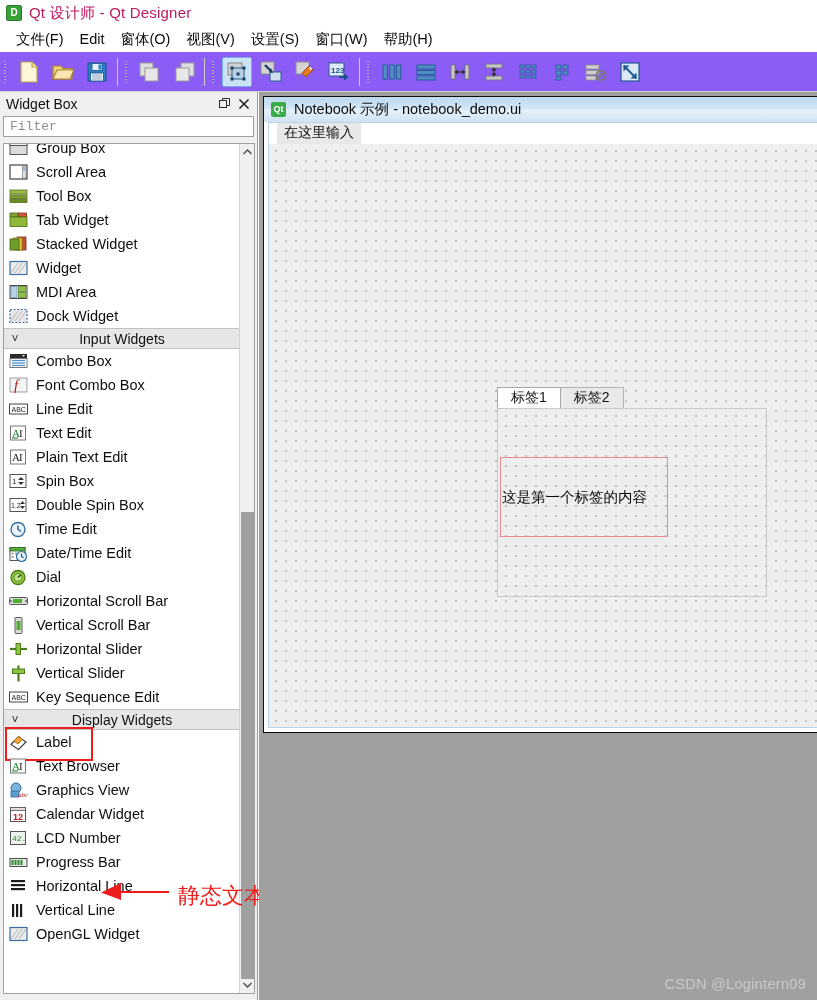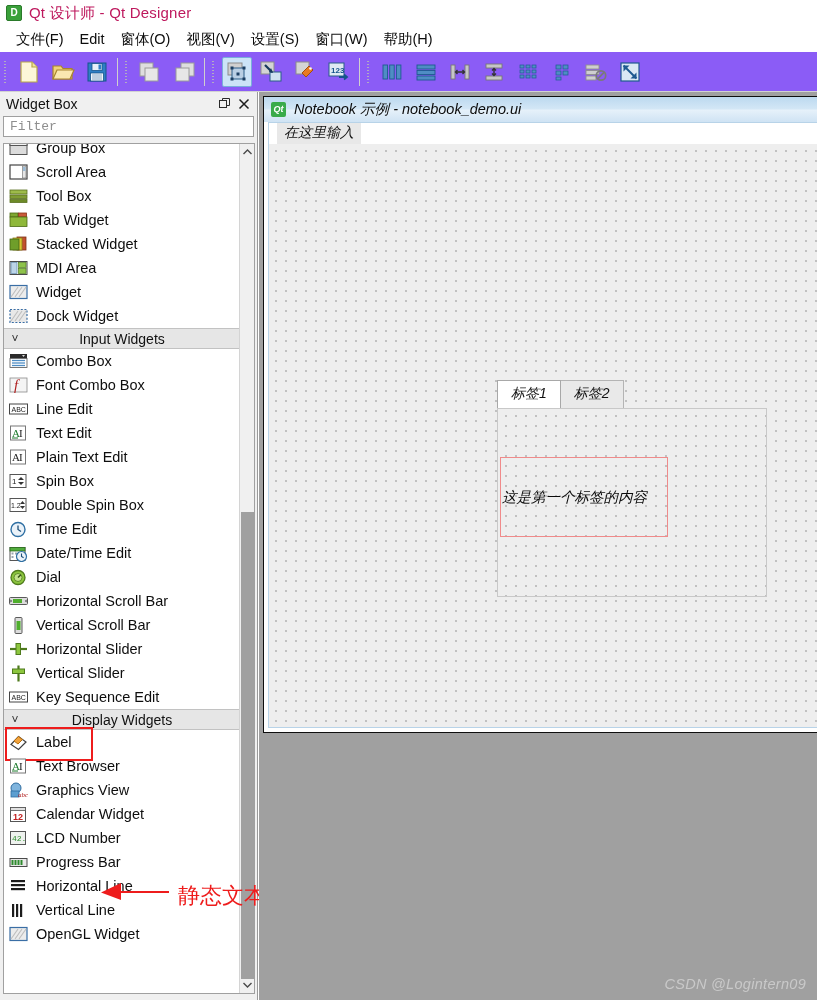--- a/index.html
+++ b/index.html
@@ -128,21 +128,20 @@
   .wb-sb-arrow.down { position: absolute; bottom: 0; left: 0; }
   .wb-sb-thumb {
     position: absolute; left: 1px; width: 13px;
     top: 368px; height: 467px; background: #a0a0a0;
   }
 
   
   .mdi {
     position: absolute; left: 259px; top: 92px; width: 558px; height: 908px;
     background: #a0a0a0;
-    font-style: italic;
   }
   .mdi-watermark {
     position: absolute; right: 11px; bottom: 8px;
     font-size: 14.5px; color: #c9c9c9; letter-spacing: 0.3px;
   }
 
   
   .form-win {
     position: absolute; left: 4px; top: 4px; width: 575px; height: 637px;
     background: #ffffff; border: 1px solid #0e0e0e;
@@ -173,21 +172,21 @@
     position: absolute; left: 0; top: 21px; right: 0; bottom: 0;
     background-color: #eeeeee;
     background-image: radial-gradient(circle, #bdbdbd 0.7px, transparent 0.8px);
     background-size: 10px 10px; background-position: 2px 2px;
   }
 
   
   .tabw { position: absolute; left: 228px; top: 243px; width: 270px; height: 210px; }
   .tab-bar { display: flex; align-items: flex-end; height: 21px; }
   .tab {
-    font-size: 14px; color: #111; padding: 2px 13px 3px 13px; height: 28px;
+    font-size: 14px; color: #111; padding: 2px 13px 3px 13px; height: 21px;
     border: 1px solid #b0b0b0; border-bottom: none;
     display: flex; align-items: center;
   }
   .tab.sel { background: #ffffff; border-color: #a8a8a8; position: relative; z-index: 2; }
   .tab.unsel { background: #e9e9e9; border-color: #b4b4b4; margin-left: -1px; }
   .tab-pane {
     position: absolute; left: 0; top: 21px; right: 0; bottom: 0;
     background: #eeeeee; border: 1px solid #c8c8c8;
     background-image: radial-gradient(circle, #bdbdbd 0.7px, transparent 0.8px);
     background-size: 10px 10px; background-position: 3px 2px;
@@ -521,41 +520,41 @@
               <rect x="1" y="3" width="9" height="11" fill="#6f9e2a" stroke="#456312" stroke-width="0.8"></rect>
             </svg>
           </span>
           <span class="lbl">Stacked Widget</span>
         </div>
 
 
         <div class="wb-item">
           <span class="ico">
             <svg width="19" height="16" viewBox="0 0 19 16">
-              <rect x="1" y="1.5" width="17" height="13" fill="#fff" stroke="#4a4a4a" stroke-width="1"></rect>
-              <rect x="2" y="2.5" width="6" height="11" fill="#bcd4e8" stroke="#5d87aa" stroke-width="0.7"></rect>
-              <rect x="9.5" y="2.5" width="7.5" height="5" fill="#8ec24a" stroke="#527c22" stroke-width="0.7"></rect>
-              <rect x="9.5" y="8.5" width="7.5" height="5" fill="#8ec24a" stroke="#527c22" stroke-width="0.7"></rect>
-            </svg>
-          </span>
-          <span class="lbl">MDI Area</span>
-        </div>
-
-        <div class="wb-item">
-          <span class="ico">
-            <svg width="19" height="16" viewBox="0 0 19 16">
               <rect x="1" y="1.5" width="17" height="13" fill="#ececec" stroke="#3a6ea5" stroke-width="1.2"></rect>
               <g stroke="#bdbdbd" stroke-width="1.1">
                 <line x1="2" y1="13" x2="9" y2="3"></line>
                   <line x1="6" y1="13" x2="13" y2="3"></line>
                 <line x1="10" y1="13" x2="17" y2="3"></line>
               </g>
             </svg>
           </span>
           <span class="lbl">Widget</span>
+        </div>
+
+        <div class="wb-item">
+          <span class="ico">
+            <svg width="19" height="16" viewBox="0 0 19 16">
+              <rect x="1" y="1.5" width="17" height="13" fill="#fff" stroke="#4a4a4a" stroke-width="1"></rect>
+              <rect x="2" y="2.5" width="6" height="11" fill="#bcd4e8" stroke="#5d87aa" stroke-width="0.7"></rect>
+              <rect x="9.5" y="2.5" width="7.5" height="5" fill="#8ec24a" stroke="#527c22" stroke-width="0.7"></rect>
+              <rect x="9.5" y="8.5" width="7.5" height="5" fill="#8ec24a" stroke="#527c22" stroke-width="0.7"></rect>
+            </svg>
+          </span>
+          <span class="lbl">MDI Area</span>
         </div>
 
         <div class="wb-item">
           <span class="ico">
             <svg width="19" height="16" viewBox="0 0 19 16">
               <rect x="1" y="1.5" width="17" height="13" fill="#e8e8e8" stroke="#3a6ea5" stroke-width="1.2" stroke-dasharray="2 1.6"></rect>
               <g stroke="#bdbdbd" stroke-width="1.1">
                 <line x1="2" y1="13" x2="9" y2="3"></line>
                   <line x1="6" y1="13" x2="13" y2="3"></line>
                 <line x1="10" y1="13" x2="17" y2="3"></line>

